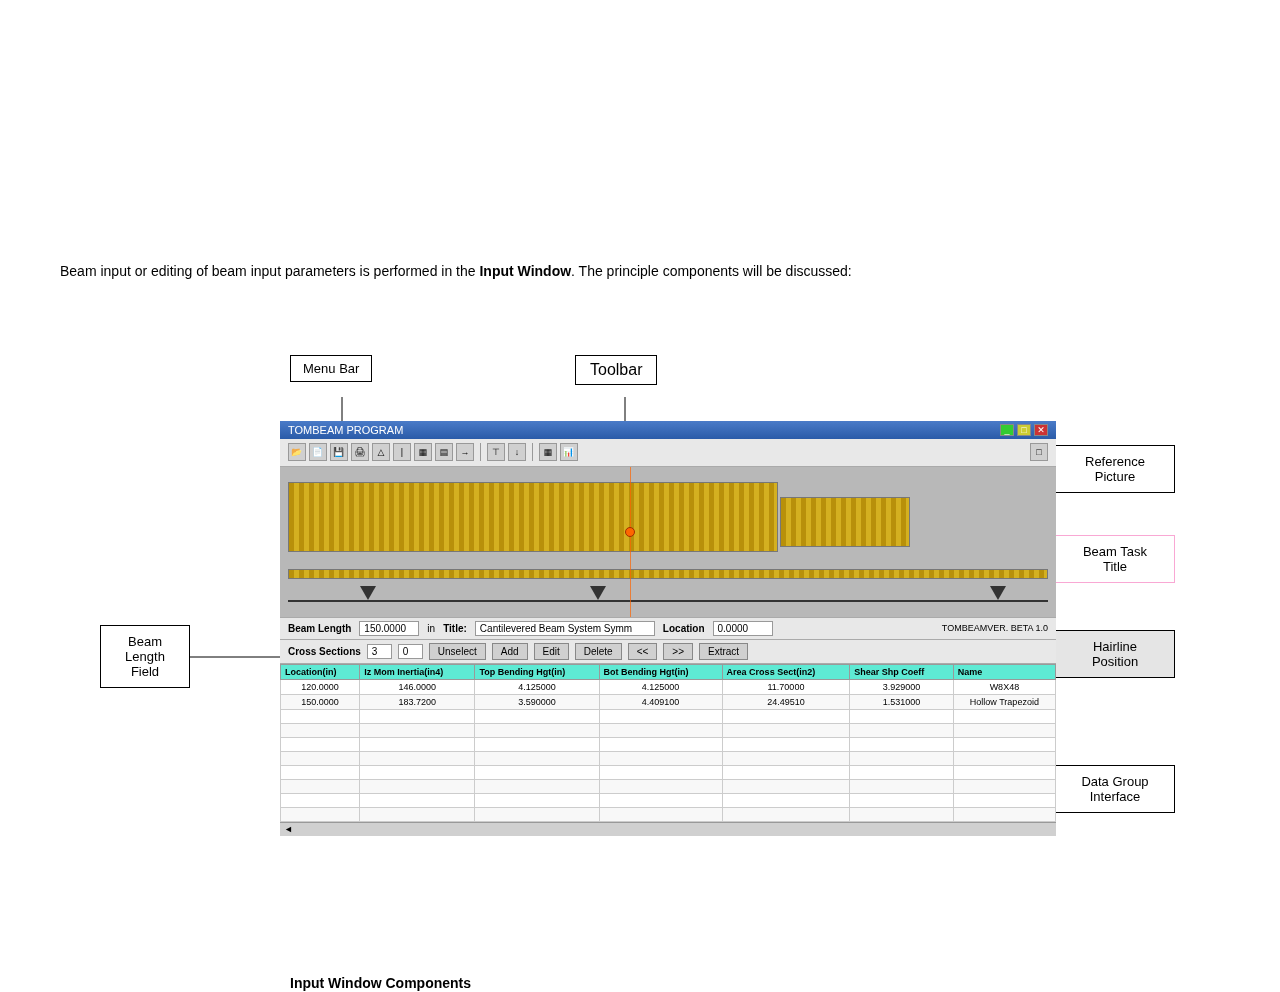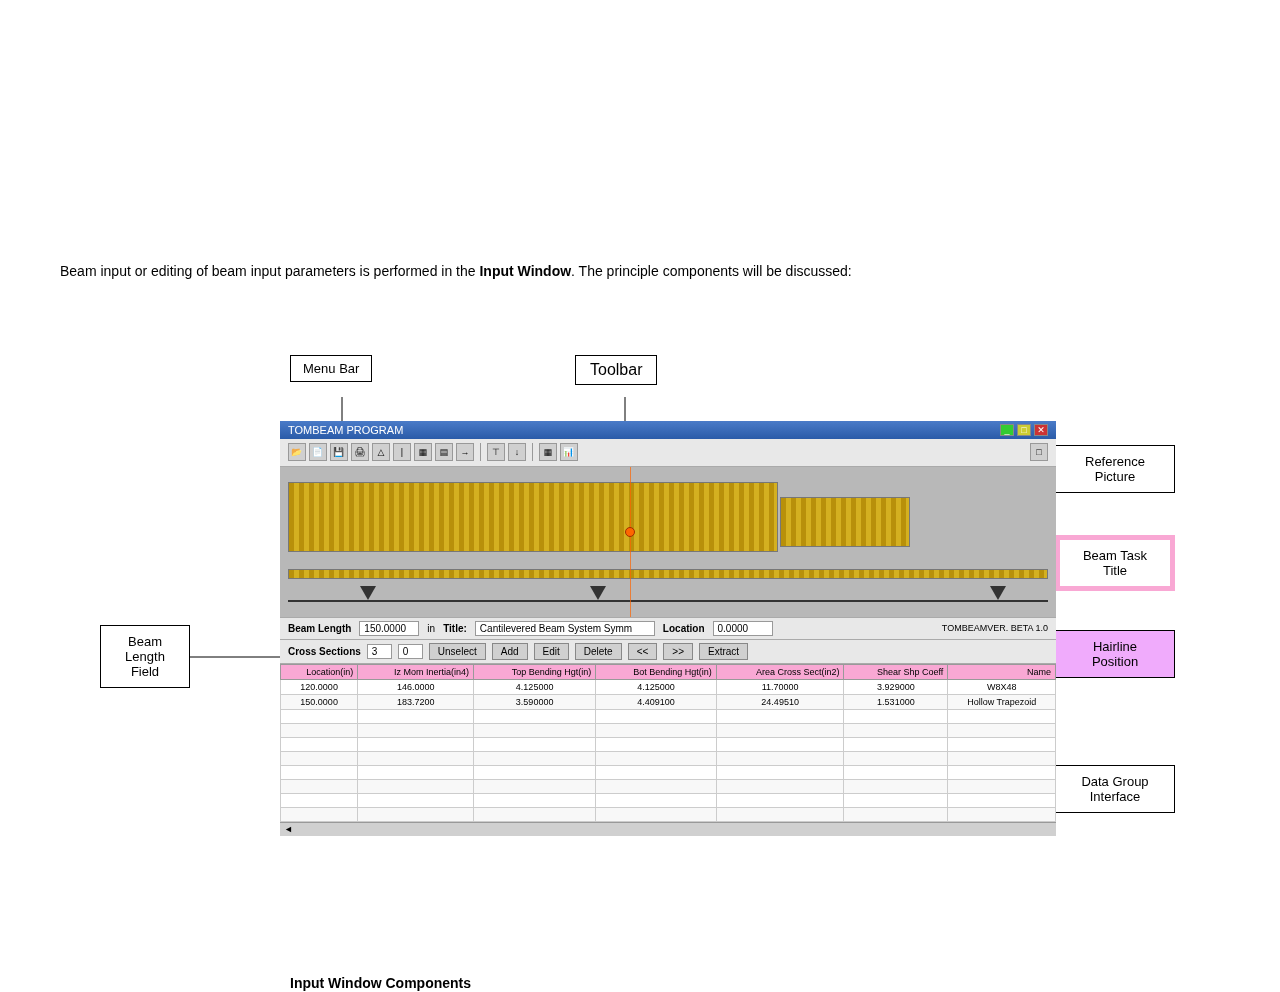--- a/index.html
+++ b/index.html
@@ -155,25 +155,25 @@
       overflow: hidden;
     }
 
     .data-table {
       width: 100%;
       border-collapse: collapse;
       font-size: 9px;
     }
 
     .data-table th {
-      background: #f9a8d4;
+      background: #5eead4;
       border: 1px solid #999;
       padding: 2px 4px;
-      text-align: right;
-      font-weight: normal;
+      text-align: left;
+      font-weight: bold;
     }
 
     .data-table td {
       border: 1px solid #ccc;
       padding: 2px 4px;
       text-align: center;
     }
 
     .data-table tr:nth-child(even) td {
       background: #f8f8f8;
@@ -223,35 +223,35 @@
       background: #fff;
       font-size: 13px;
       text-align: center;
       width: 120px;
     }
 
     .callout-beam-task-title {
       position: absolute;
       top: 200px;
       right: 5px;
-      border: 5px solid #f9a8d4;
+      border: 1px solid #f9a8d4;
       padding: 8px 12px;
       background: #fff;
       font-size: 13px;
       text-align: center;
       width: 120px;
     }
 
     .callout-hairline-position {
       position: absolute;
       top: 295px;
       right: 5px;
       border: 1px solid #000;
       padding: 8px 12px;
-      background: #f0abfc;
+      background: #e5e5e5;
       font-size: 13px;
       text-align: center;
       width: 120px;
     }
 
     .callout-data-group-interface {
       position: absolute;
       top: 430px;
       right: 5px;
       border: 1px solid #000;

